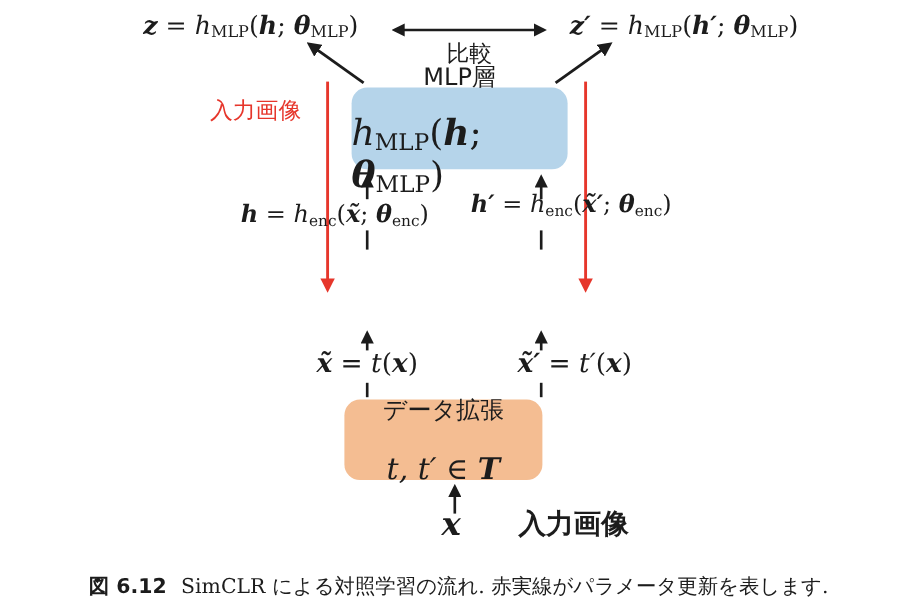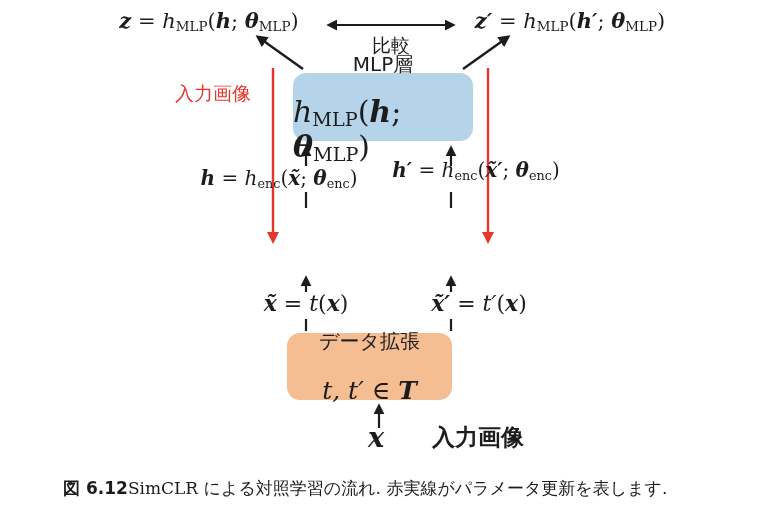--- a/index.html
+++ b/index.html
@@ -63,25 +63,26 @@
   }
   .box-mlp     { left: 293px; top: 73px;  width: 180px; height: 68px; background: var(--mlp-box); gap: 16px; }
   .box-encoder { left: 287px; top: 203px; width: 187px; height: 69px; background: var(--encoder-box); }
   .box-augment { left: 287px; top: 333px; width: 165px; height: 67px; background: var(--augment-box); }
   .box-title   { font-size: 20px; }
   .box-formula { font-size: 30px; }
   .box-formula-aug { font-size: 25px; margin-top: 20px; }
 
   #caption {
     position: absolute;
-    left: 63px;
+    left: 74px;
     top: 477px;
     width: 690px;
     font-size: 17px;
     display: flex;
+    gap: 12px;
     align-items: baseline;
     white-space: nowrap;
   }
   .caption-number { font-family: "DejaVu Sans", "Liberation Sans", sans-serif; font-weight: 700; }
   .caption-text   { font-family: "DejaVu Serif", "Liberation Serif", serif; }
 </style>
 </head>
 <body>
 
 <div id="frame">

